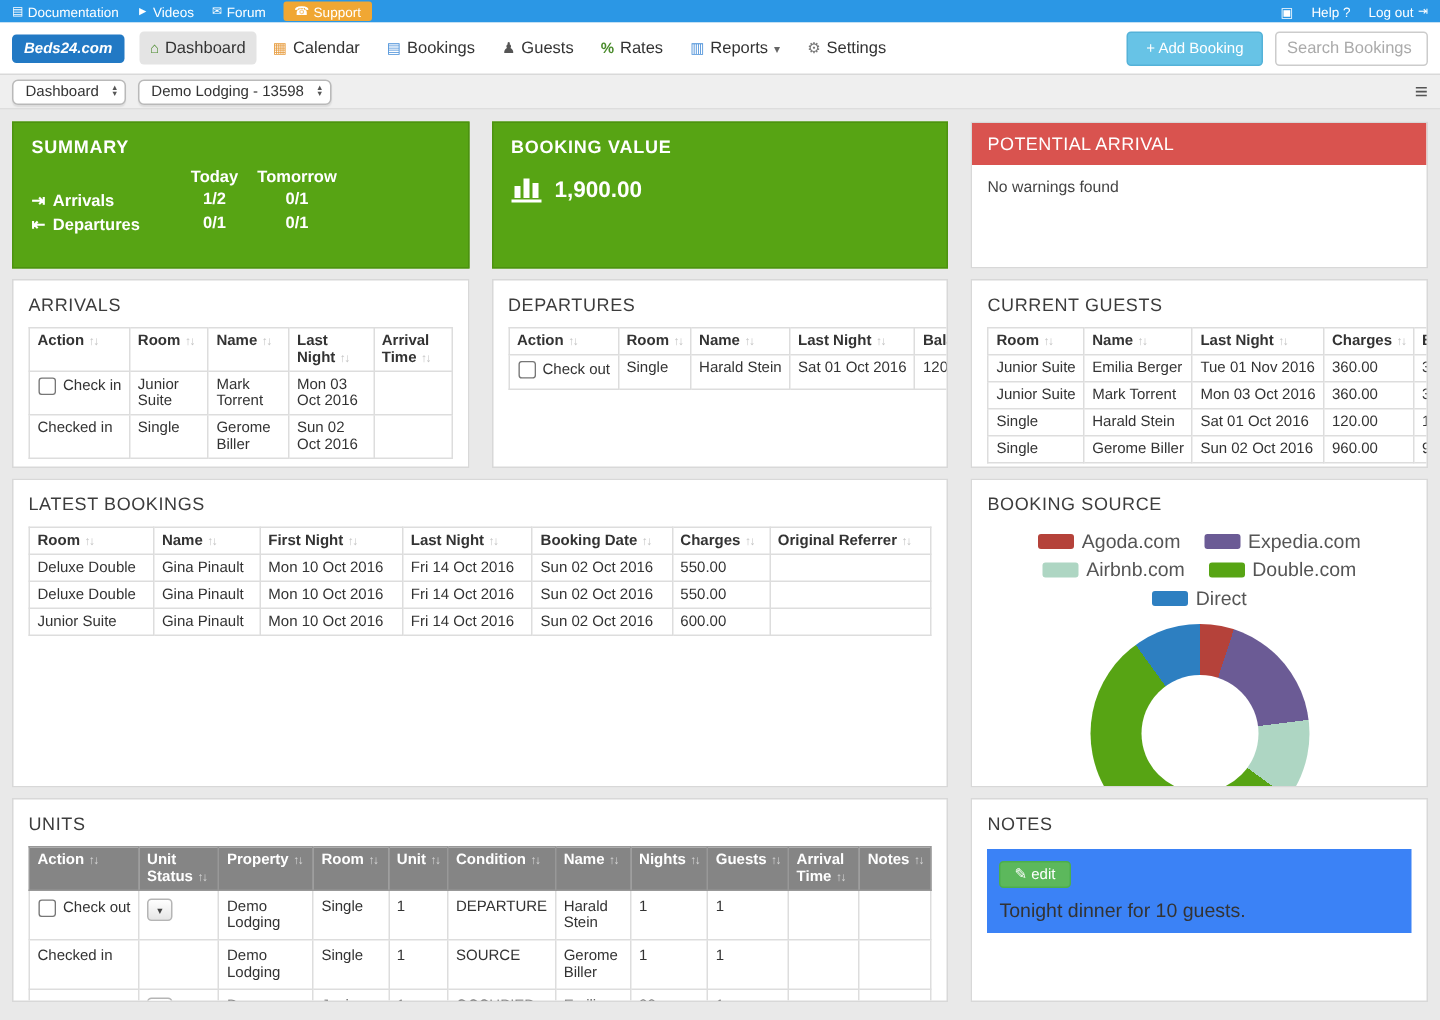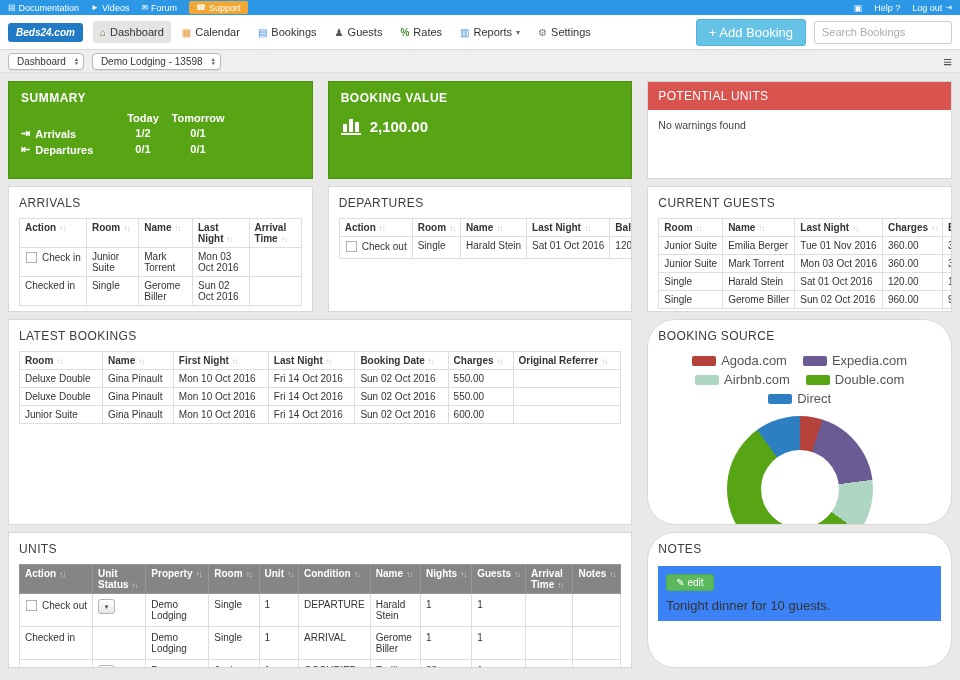--- a/index.html
+++ b/index.html
@@ -17,35 +17,35 @@
   
   .mainnav { background:#fff; height:35px; display:flex; align-items:center; padding:0 8px; gap:4px; border-bottom:1px solid #d9d9d9; }
   .brand { background:#2279c4; color:#fff; font-size:10px; font-weight:bold; font-style:italic; padding:4px 8px; border-radius:3px; margin-right:6px; }
   .nav-item { display:inline-flex; align-items:center; gap:4px; font-size:11px; color:#333; padding:5px 7px; border-radius:3px; white-space:nowrap; }
   .nav-item.active { background:#e4e4e4; }
   .ni { font-size:10px; }
   .ic-dash{color:#4a8b2c}.ic-cal{color:#e79b3c}.ic-book{color:#4a90d9}.ic-guest{color:#555}
   .ic-rate{color:#4a8b2c;font-weight:bold}.ic-rep{color:#4a90d9}.ic-set{color:#777}
   .caret { font-size:8px; color:#666; }
   .nav-right { margin-left:auto; display:flex; align-items:center; gap:8px; }
-  .add-booking { background:#67c3e6; border:1px solid #54b2d8; color:#fff; font-size:13px; padding:5px 12px; border-radius:3px; cursor:pointer; }
-  .search-input { width:138px; height:23px; border:1px solid #ccc; border-radius:3px; padding:2px 7px; font-size:11px; color:#333; }
+  .add-booking { background:#67c3e6; border:1px solid #54b2d8; color:#fff; font-size:10px; padding:5px 12px; border-radius:3px; cursor:pointer; }
+  .search-input { width:102px; height:23px; border:1px solid #ccc; border-radius:3px; padding:2px 7px; font-size:11px; color:#333; }
   .search-input::placeholder { color:#aaa; }
 
   
   .toolbar { background:#efefef; height:23px; display:flex; align-items:center; gap:8px; padding:0 8px; border-bottom:1px solid #ddd; }
   .selbox { background:#fff; border:1px solid #b9b9b9; border-radius:4px; height:17px; display:inline-flex; align-items:center; gap:8px; padding:0 4px 0 8px; font-size:10px; cursor:pointer; box-shadow:0 1px 1px rgba(0,0,0,.08); }
   .sel-arrows { display:flex; flex-direction:column; line-height:4px; font-size:5px; color:#555; }
   .hamburger { margin-left:auto; font-size:15px; color:#555; cursor:pointer; }
 
   
   .content { display:grid; grid-template-columns:1fr 1fr 1fr; grid-template-rows:98px 126px 206px 136px; gap:7px 15px; padding:8px; }
   .panel { background:#fff; border:1px solid #d8d8d8; overflow:hidden; }
   .span2 { grid-column:1 / 3; }
-  .col3 { grid-column:3;border-radius:28px; }
+  .col3 { grid-column:3; }
   .ptitle { font-size:12px; font-weight:normal; color:#3c3c3c; letter-spacing:.4px; padding:9px 10px 4px; }
 
   
   .panel.green { background:#57a414; border-color:#4c9210; color:#fff; padding:9px 12px; }
   .panel.green h2 { font-size:12px; font-weight:bold; letter-spacing:.5px; }
   .sum-grid { display:grid; grid-template-columns:98px 48px 62px; row-gap:3px; margin-top:7px; font-size:11px; font-weight:bold; }
   .sg-head { text-align:center; }
   .sg-val { text-align:center; }
   .sg-label { display:flex; align-items:center; gap:5px; }
   .sum-ic { font-size:11px; }
@@ -197,26 +197,26 @@
   </section>
 
   <section class="panel green">
     <h2>BOOKING VALUE</h2>
     <div class="bv-row">
       <span class="bv-icon">
           <i></i>
           <i></i>
           <i></i>
         </span>
-      <span class="bv-value">2,100.00</span>
+      <span class="bv-value">1,900.00</span>
     </div>
   </section>
 
   <section class="panel">
-    <div class="red-head">POTENTIAL UNITS</div>
+    <div class="red-head">POTENTIAL ARRIVAL</div>
     <div class="pi-body">No warnings found</div>
   </section>
 
   <section class="panel">
     <h3 class="ptitle">ARRIVALS</h3>
     <table class="data">
         <thead>
           <tr>
             <th><span>Action</span><span class="sort">↑↓</span></th>
             <th><span>Room</span><span class="sort">↑↓</span></th>
@@ -419,21 +419,21 @@
             <td>1</td>
             <td></td>
             <td></td>
           </tr>
           <tr>
             <td>Checked in</td>
             <td></td>
             <td>Demo Lodging</td>
             <td>Single</td>
             <td>1</td>
-            <td>ARRIVAL</td>
+            <td>SOURCE</td>
             <td>Gerome Biller</td>
             <td>1</td>
             <td>1</td>
             <td></td>
             <td></td>
           </tr>
           <tr>
             <td></td>
             <td><button class="mini-dd">▾</button></td>
             <td>Demo Lodging</td>

